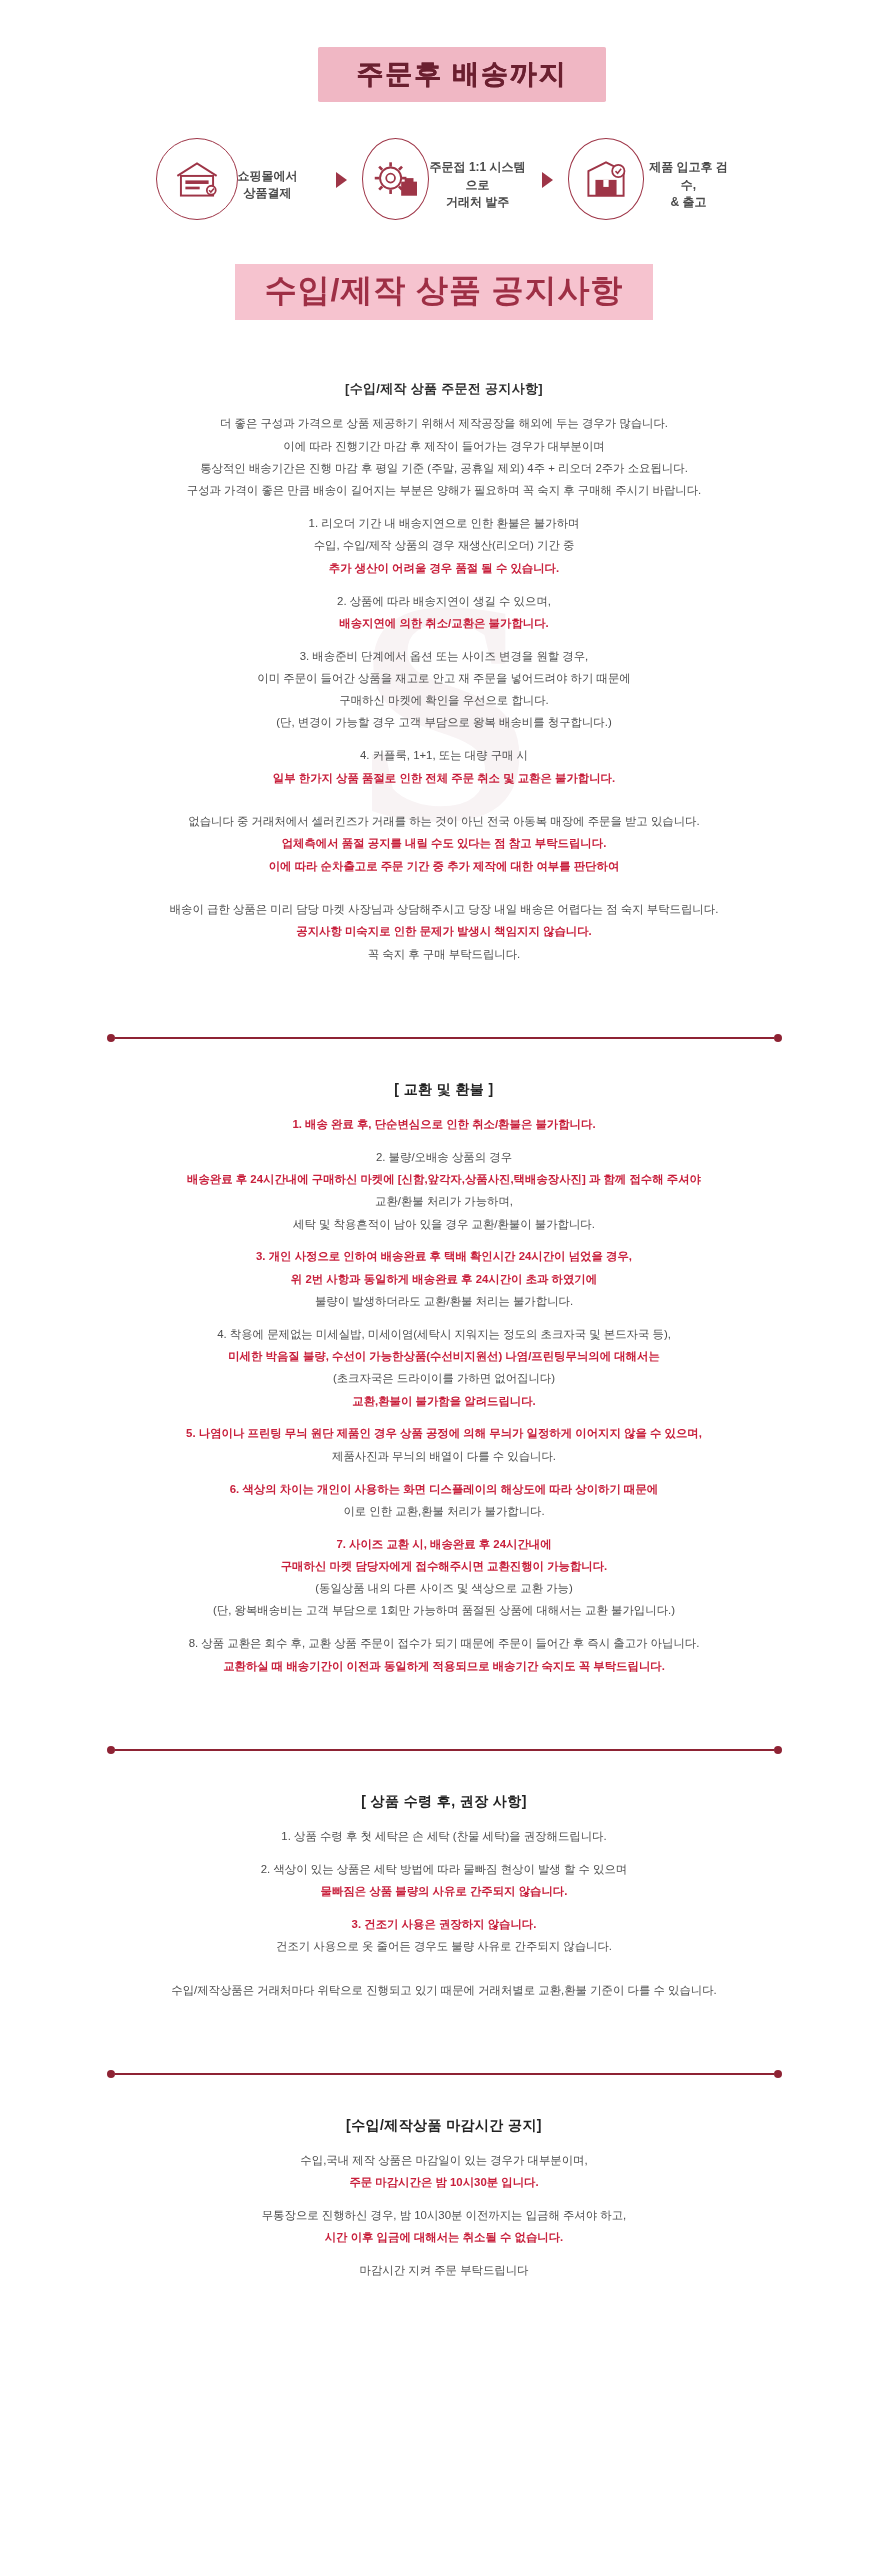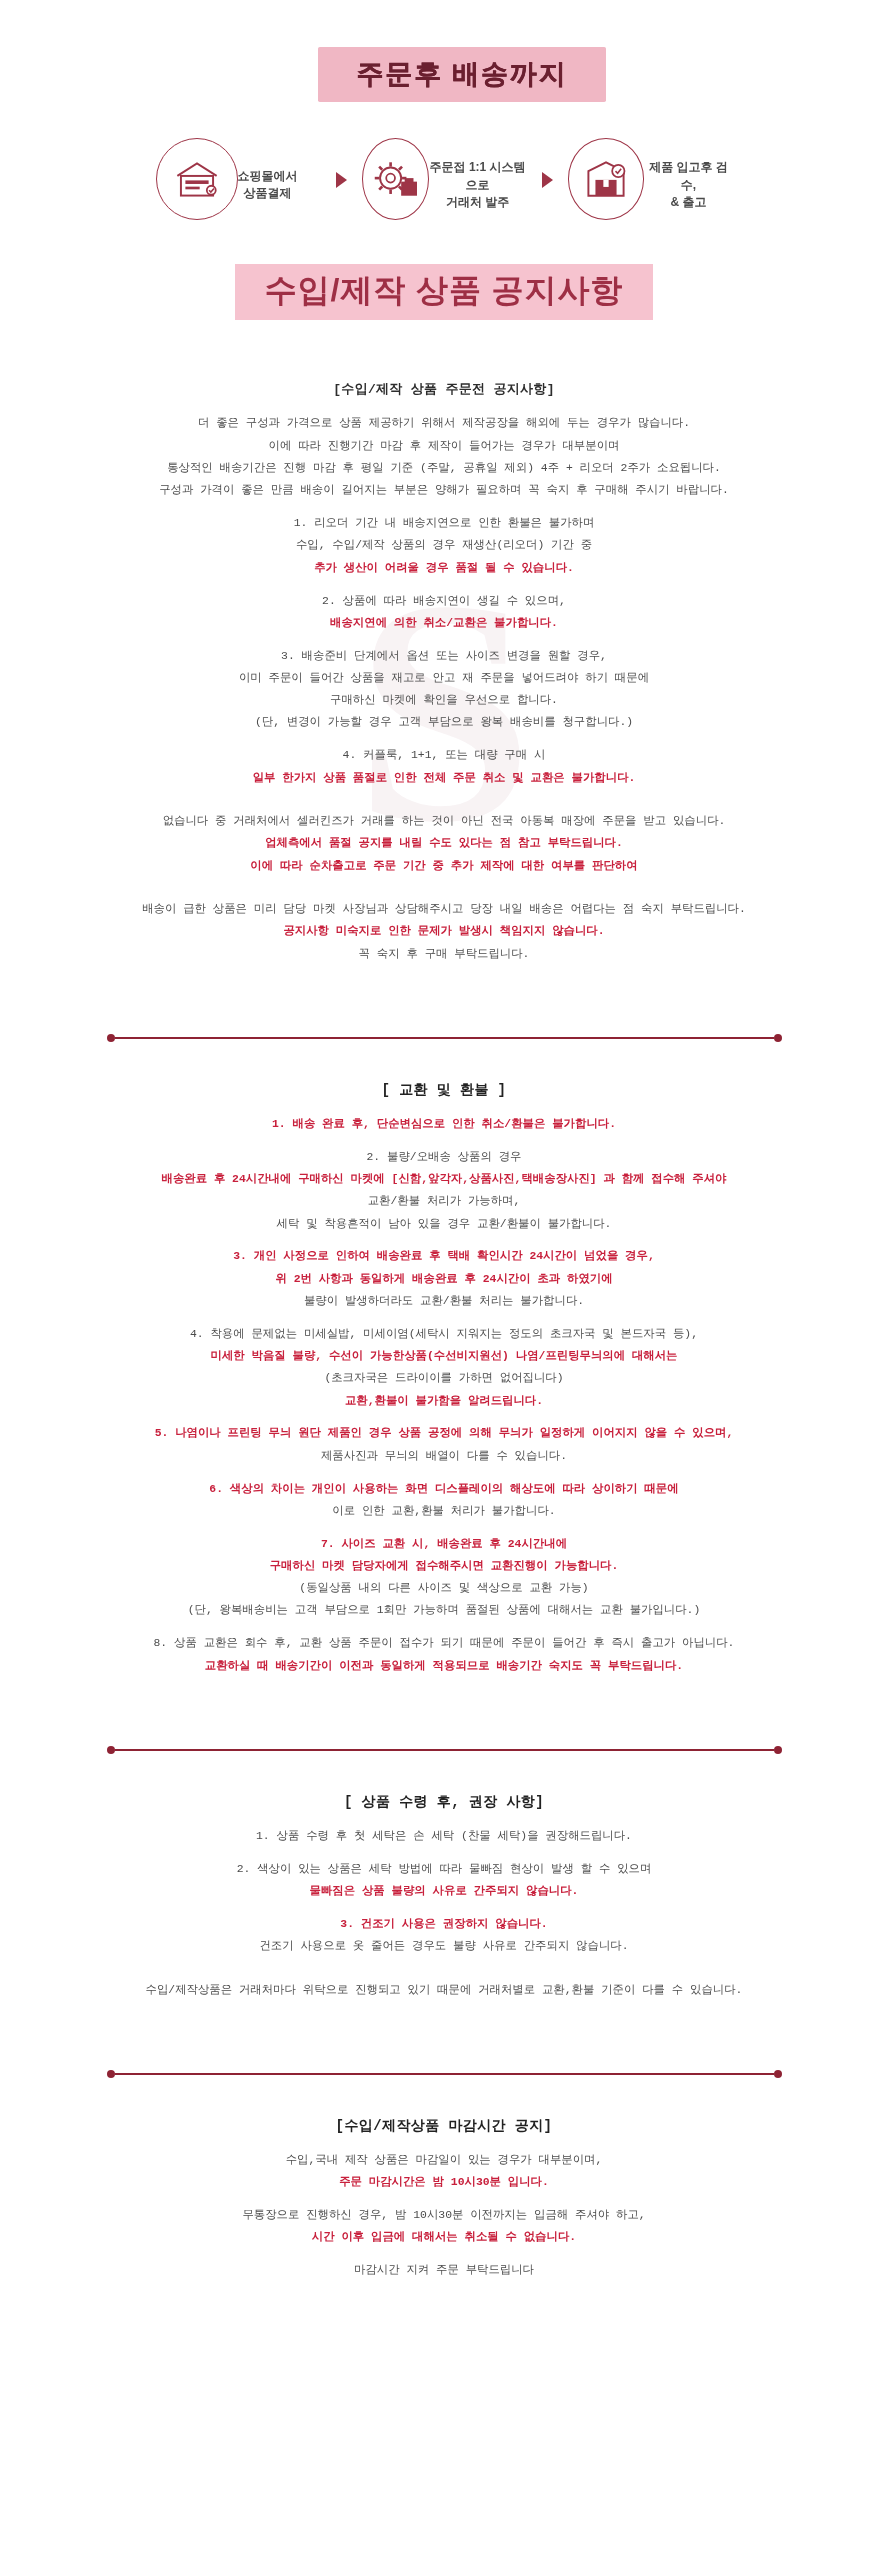--- a/index.html
+++ b/index.html
@@ -123,21 +123,20 @@
     font-family: "Liberation Serif", serif;
     line-height: 1;
     opacity: .75;
   }
 
   
   .content {
     position: relative;
     z-index: 1;
     width: 888px;
-    font-family: Liberation Mono, monospace;
   }
   .block {
     text-align: center;
     margin: 0 auto;
     width: 728px;
   }
   .head {
     font-size: 13px;
     font-weight: bold;
     color: #2d2d2d;

